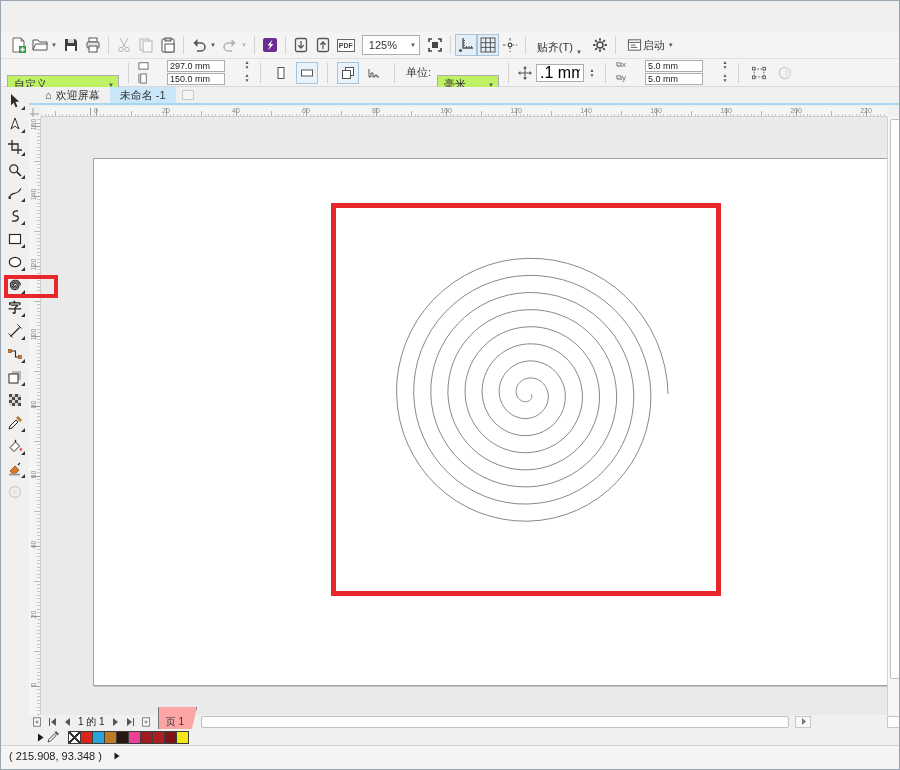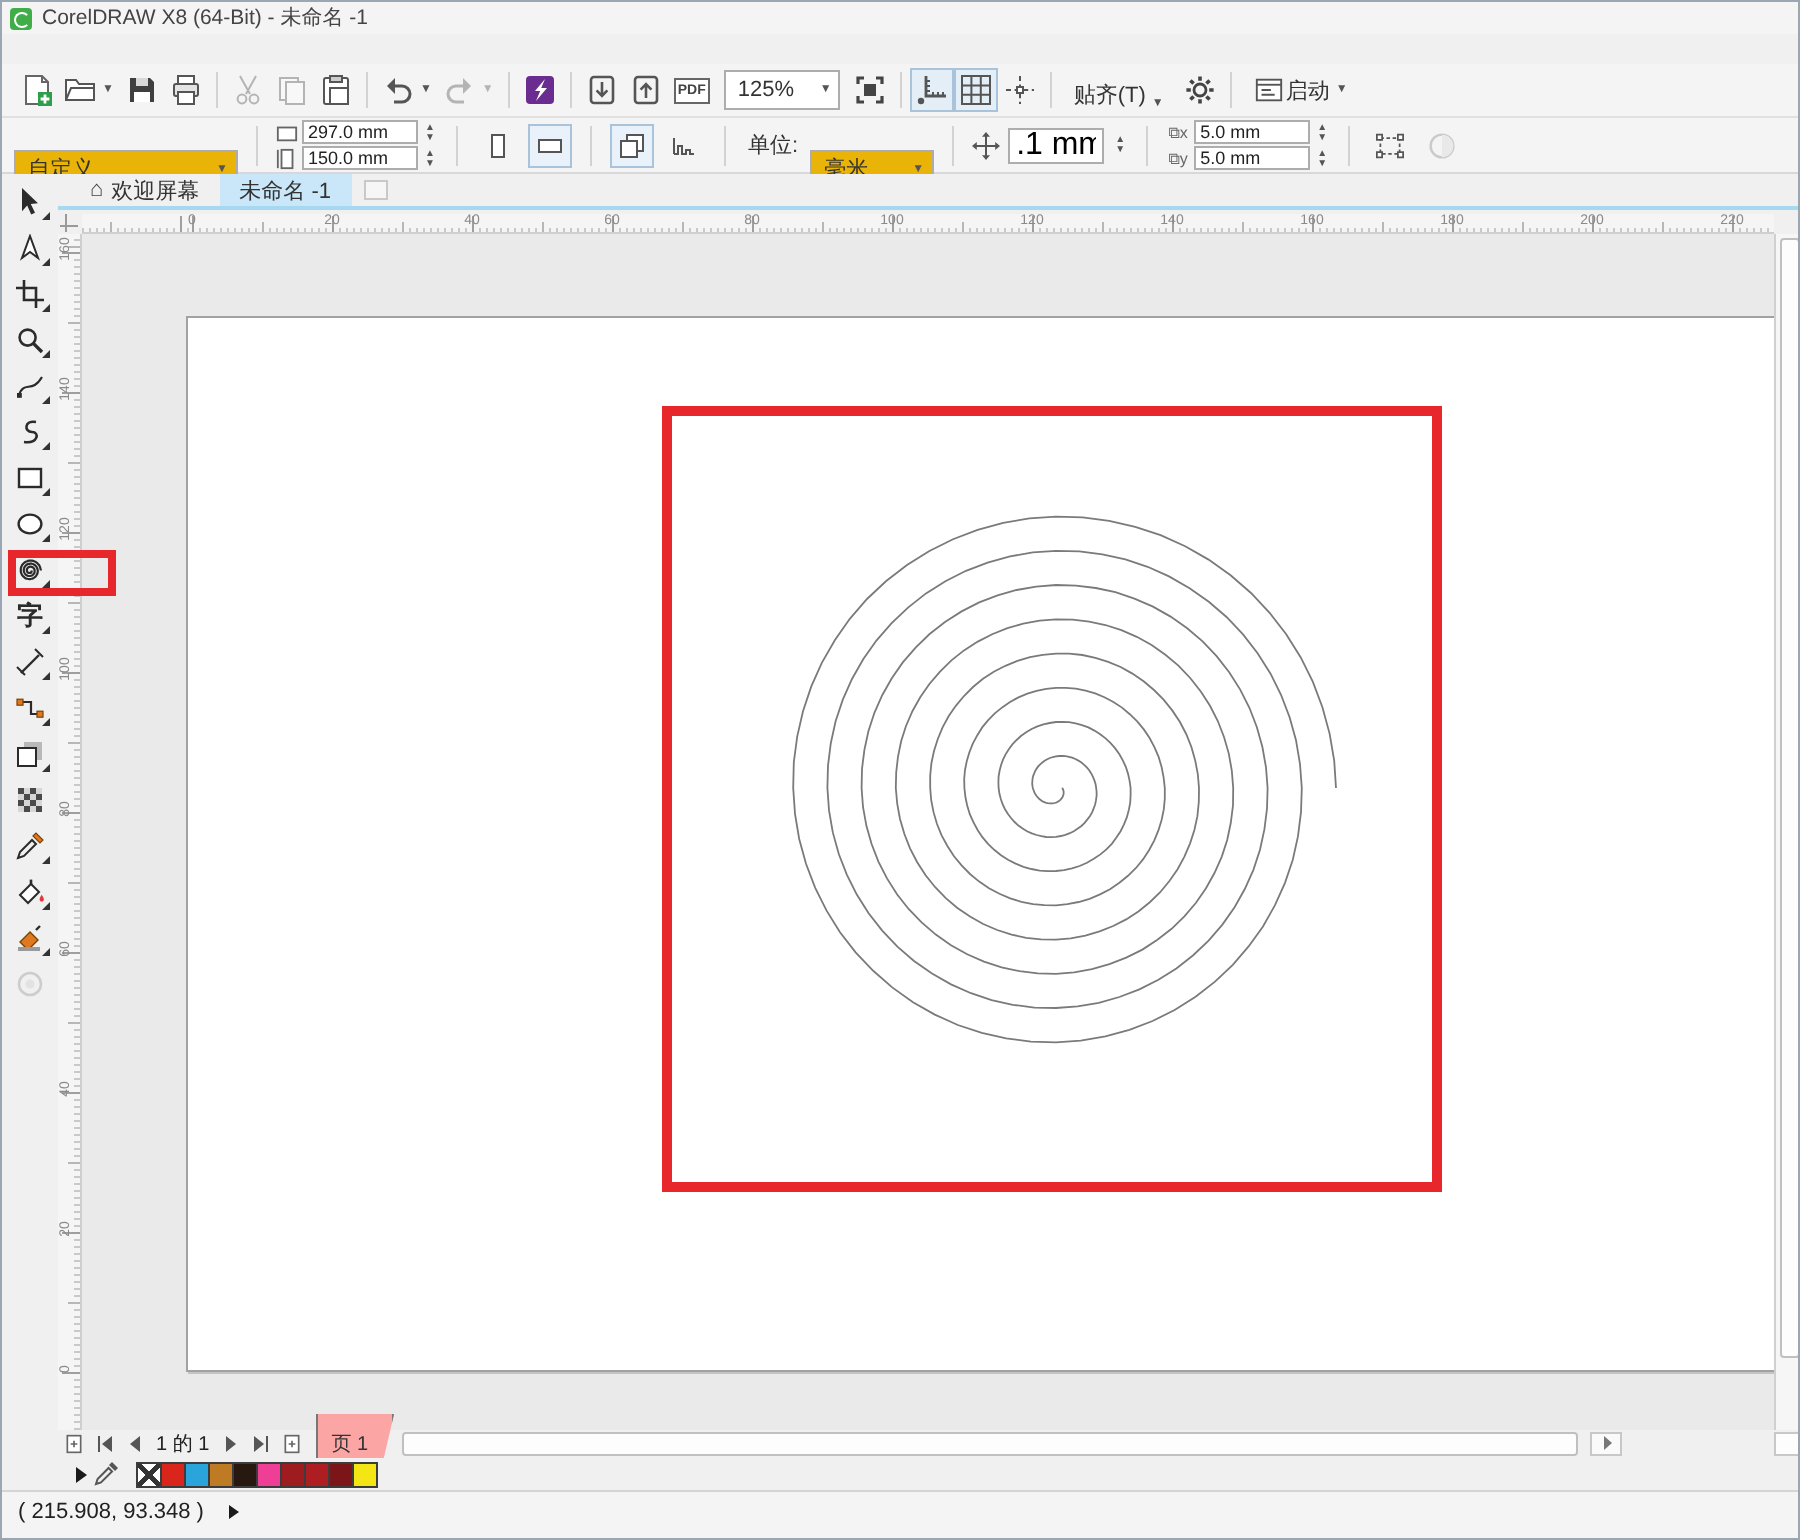--- a/index.html
+++ b/index.html
@@ -32,25 +32,25 @@
   .tb-combo { width:58px; height:20px; border:1px solid #adadad; background:#fff;
               display:flex; align-items:center; justify-content:space-between;
               padding:0 3px 0 6px; margin:0 4px; font-size:11px; }
   .pdf-text { font-size:7px; font-weight:bold; color:#444; border:1px solid #666;
               padding:2px 1px; background:#fff; letter-spacing:0; }
   .tb-label { font-size:11px; color:#333; }
 
   
   .propbar { position:absolute; left:0; top:58px; width:100%; height:28px; background:#f4f4f4;
              border-bottom:1px solid #d8d8d8; display:flex; align-items:center; padding-left:6px; gap:4px; }
-  .pb-select { height:20px; border:1px solid #adadad; background:#eab308; display:flex;
+  .pb-select { height:20px; border:1px solid #adadad; background:#bef264; display:flex;
                align-items:center; justify-content:space-between; padding:0 4px 0 6px; font-size:11px;margin-top:24px; }
   .pb-sep { width:1px; height:20px; background:#d2d2d2; margin:0 5px; flex:0 0 auto; }
   .size-grid { display:flex; flex-direction:column; gap:1px; }
-  .size-row { display:flex; align-items:flex-end; gap:2px; }
+  .size-row { display:flex; align-items:flex-start; gap:18px; }
   .size-row svg { width:11px; height:11px; }
   .pb-input { width:58px; height:12px; border:1px solid #adadad; font-size:9px; padding:0 2px;
               font-family:"Liberation Sans","DejaVu Sans",sans-serif; background:#fff; color:#222; }
   .stepper { display:flex; flex-direction:column; font-size:5px; line-height:5px; color:#555; width:8px; text-align:center; }
   .stepper span { cursor:default; }
   .pb-btn { width:22px; height:22px; border:1px solid transparent; background:transparent;
             display:flex; align-items:center; justify-content:center; }
   .pb-btn.active { border-color:#a9c4da; background:#e9f2fa; }
   .pb-btn svg { width:14px; height:14px; }
   .pb-label { font-size:11px; color:#333; margin:0 2px; }
@@ -152,24 +152,20 @@
 
   
   .tool-highlight { position:absolute; left:3px; top:274px; width:54px; height:23px;
                     border:4px solid #e8272d; z-index:60; pointer-events:none; }
 </style>
 </head>
 <body>
 
 <div class="window">
 
-  <div class="titlebar">
-    <span class="logo"></span>
-    <span class="title-text">CorelDRAW X8 (64-Bit) - 未命名 -1</span>
-  </div>
 
 
   <div class="toolbar" id="toolbar">
       <button class="tb-btn">
         <span>
           <svg viewBox="0 0 16 16">
             <path d="M3 1h8l3 3v11H3z" fill="#fff" stroke="#666"></path>
             <path d="M11 1v3h3" fill="none" stroke="#666"></path>
             <rect x="9" y="9" width="7" height="7" fill="#2e9e4b"></rect>
             <path d="M12.5 10.3v4.4M10.3 12.5h4.4" stroke="#fff" stroke-width="1.4"></path>

